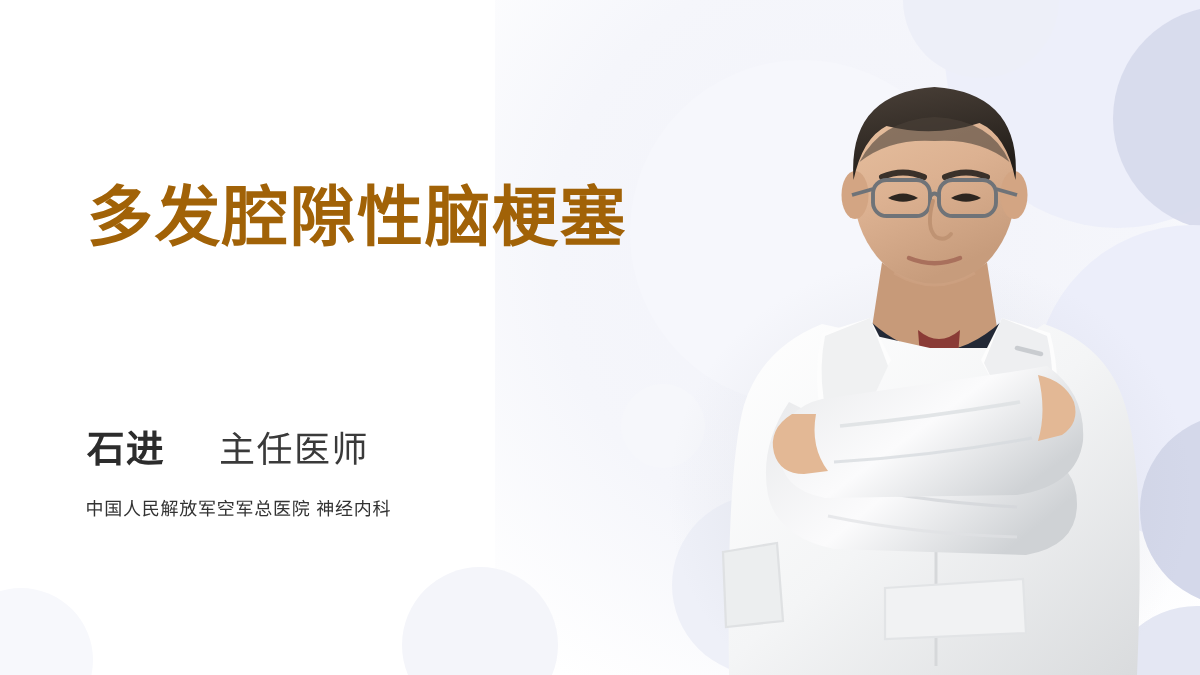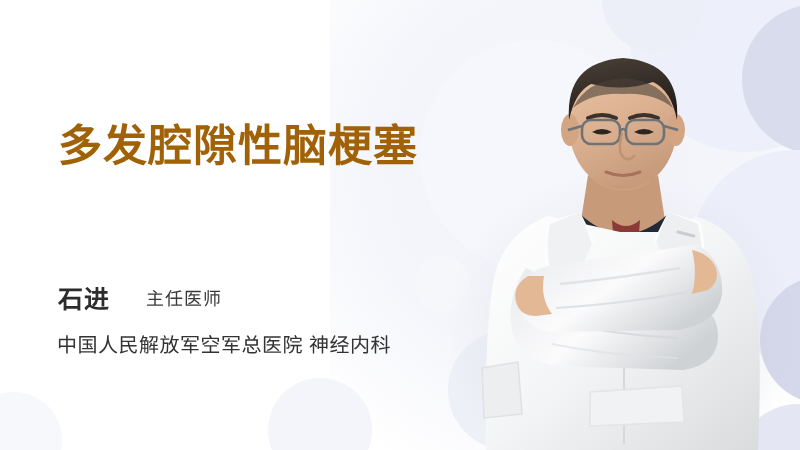--- a/index.html
+++ b/index.html
@@ -81,29 +81,29 @@
     font-family:Liberation Serif, serif;
   }
   .doc-name{
     color:#2c2c2c;
     font-weight:bold;
     font-size:25px;
     letter-spacing:1px;
   }
   .doc-title{
     color:#3a3a3a;
-    font-size:18px;
+    font-size:24px;
     margin-left:36px;
     letter-spacing:1px;
   }
   .affiliation{
     position:absolute;
     left:57px;top:329px;
     color:#333333;
-    font-size:20px;
+    font-size:12px;
     letter-spacing:.5px;
     white-space:nowrap;
   }
 
   
   .portrait{
     position:absolute;
     left:430px;top:0;
     width:370px;height:450px;
     overflow:hidden;

